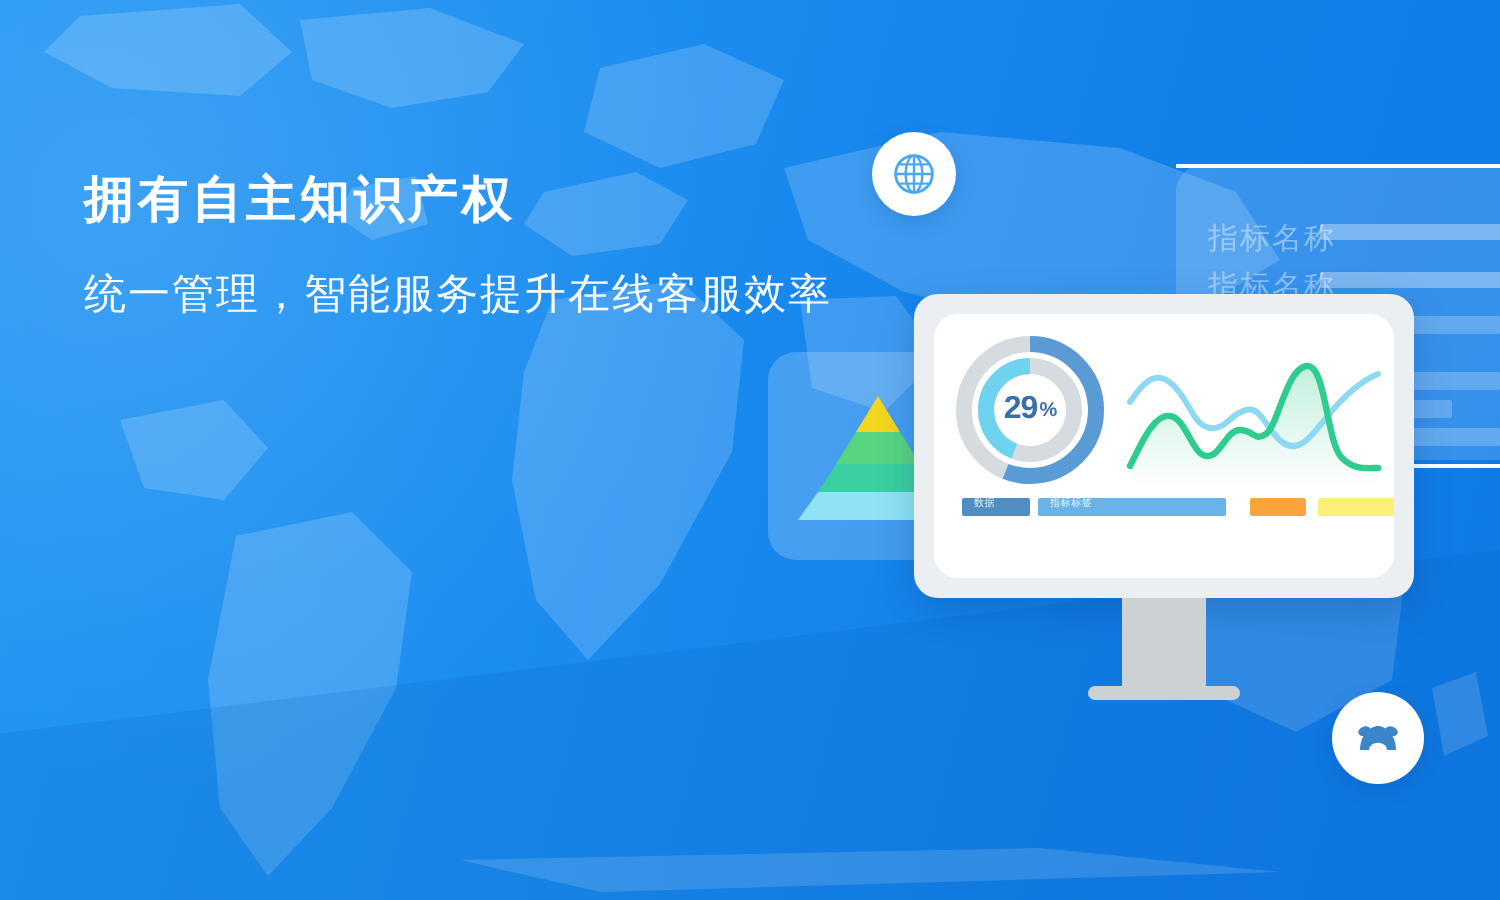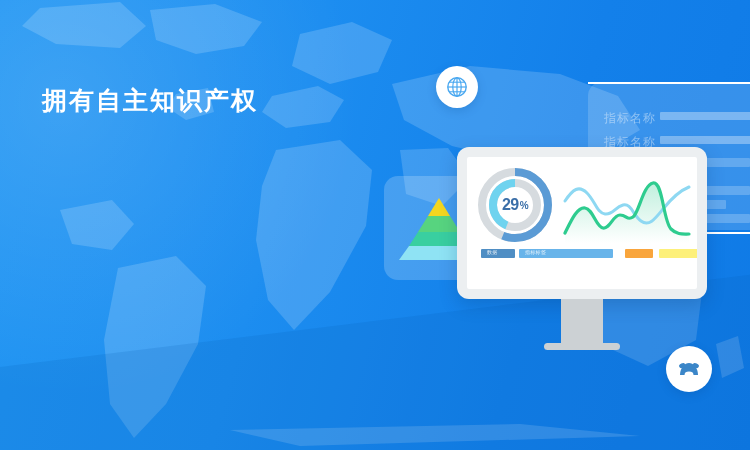--- a/index.html
+++ b/index.html
@@ -82,21 +82,21 @@
   .list-card{
     position:absolute;left:588px;top:82px;
     width:210px;height:148px;
     border-radius:14px 0 0 14px;
     background:rgba(255,255,255,.16);
     overflow:hidden;
   }
   .list-label{
     position:absolute;left:16px;
     color:rgba(255,255,255,.42);
-    font-size:12px;letter-spacing:1px;line-height:1;
+    font-size:15px;letter-spacing:1px;line-height:1;
   }
   .list-bar{
     position:absolute;left:72px;height:8px;border-radius:1px;
     background:rgba(255,255,255,.34);
   }
   .stripe{
     position:absolute;left:608px;height:9px;border-radius:1px;
     background:rgba(255,255,255,.22);
   }
   .white-rule{
@@ -106,21 +106,21 @@
   
   .monitor{position:absolute;left:457px;top:147px;}
   .monitor-bezel{
     width:250px;height:152px;
     background:#eceff1;border-radius:12px;
     box-shadow:0 6px 18px rgba(4,52,106,.22);
     padding:10px;box-sizing:border-box;
   }
   .monitor-screen{
     width:100%;height:100%;
-    background:#ffffff;border-radius:2px;
+    background:#ffffff;border-radius:12px;
     position:relative;overflow:hidden;text-align:center;
   }
   .monitor-neck{
     width:42px;height:44px;background:#ccd1d4;
     margin:0 auto;
   }
   .monitor-foot{
     width:76px;height:7px;background:#ccd1d4;
     border-radius:4px;margin:0 auto;
   }
@@ -270,16 +270,17 @@
       </div>
     </div>
     <div class="monitor-neck"></div>
     <div class="monitor-foot"></div>
   </div>
 
   <div class="copy">
     <p class="eyebrow">拥有自主知识产权</p>
     <h1 class="headline">
     </h1>
+    <p class="subhead">统一管理，智能服务提升在线客服效率</p>
   </div>
 
 
 </div>
 
 </body></html>

